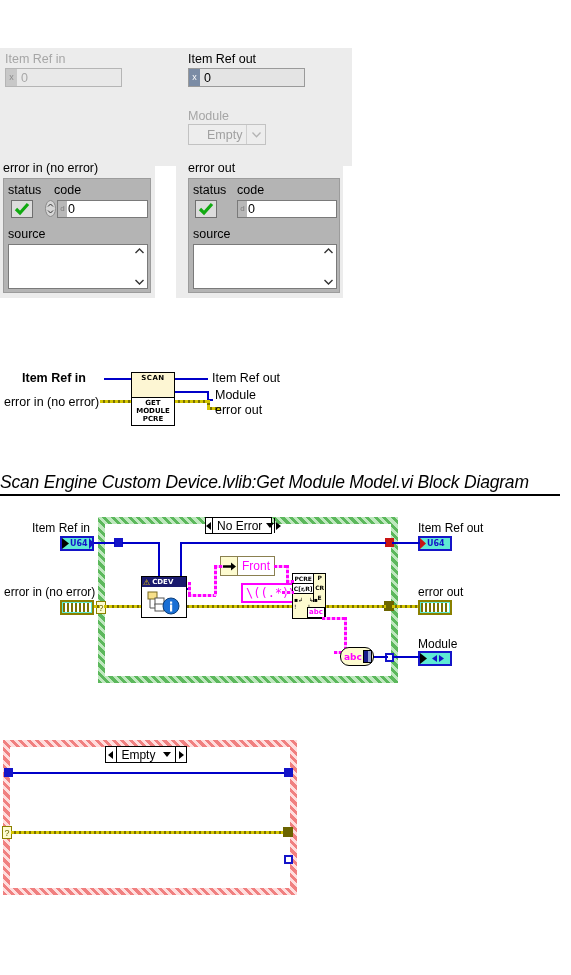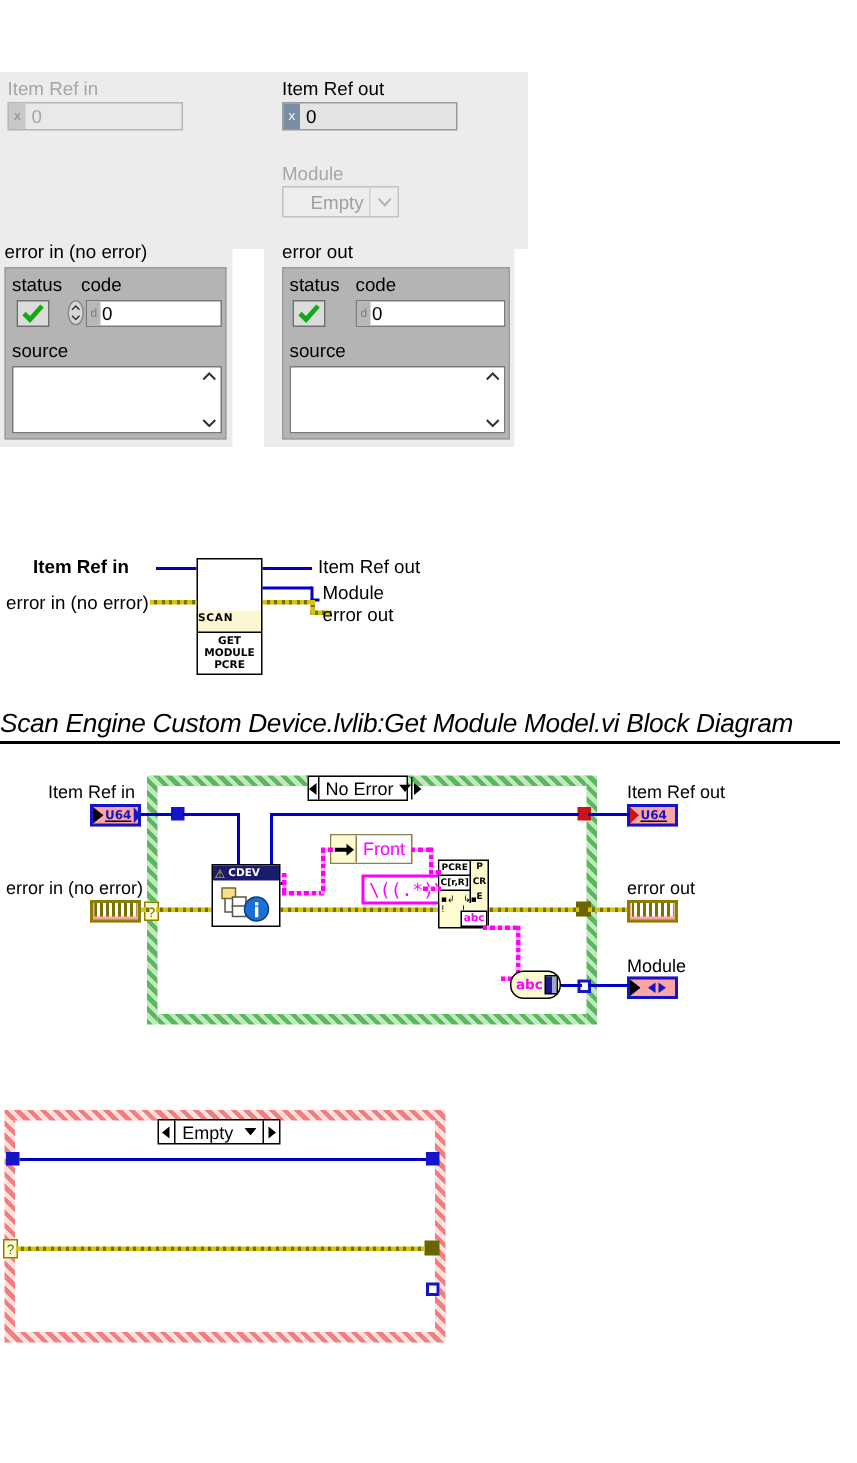--- a/index.html
+++ b/index.html
@@ -144,26 +144,26 @@
     position: absolute;
     border: 1px solid #000;
     background: #ffffff;
     width: 44px;
   }
   .vi-icon .banner {
     background: #fdf6d3;
     border-bottom: 1px solid #000;
     font-size: 7px;
     font-weight: bold;
+    text-align: center;
     letter-spacing: 0.5px;
     color: #000;
     line-height: 10px;
-    height: 15px;
+    height: 25px;
     font-family: "DejaVu Sans", sans-serif;
-    margin-top: 34px;
   }
   .vi-icon .body {
     font-size: 7px;
     font-weight: bold;
     text-align: center;
     color: #000;
     line-height: 8px;
     padding: 1px 0 2px;
     font-family: "DejaVu Sans", sans-serif;
   }
@@ -212,23 +212,23 @@
 
   .bd-label {
     position: absolute;
     font-size: 12px;
     color: #000;
     white-space: nowrap;
   }
   .term {
     position: absolute;
     border: 2px solid #1414c8;
-    background: #fca5a5;
+    background: #5eead4;
     height: 15px;
-    display: flex;  text-decoration: underline;
+    display: flex; align-items: center;
   }
   .term .tlabel {
     font-size: 8px; font-weight: bold;
     color: #1414c8;
     font-family: "DejaVu Sans", sans-serif;
     padding: 0 1px;
     line-height: 11px;
   }
   .term.err { border-color: #8a8000; }
   .term.err .inner {

